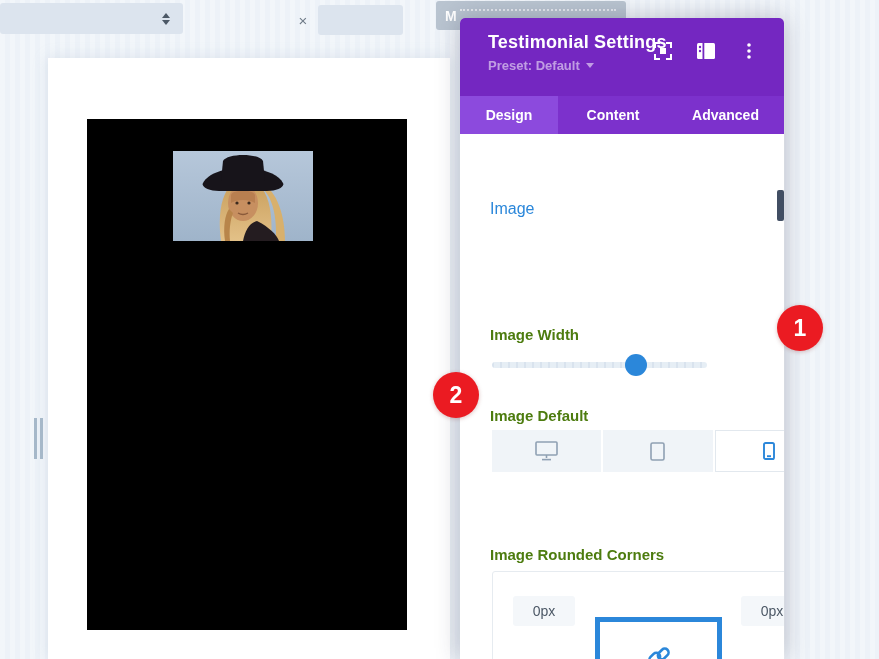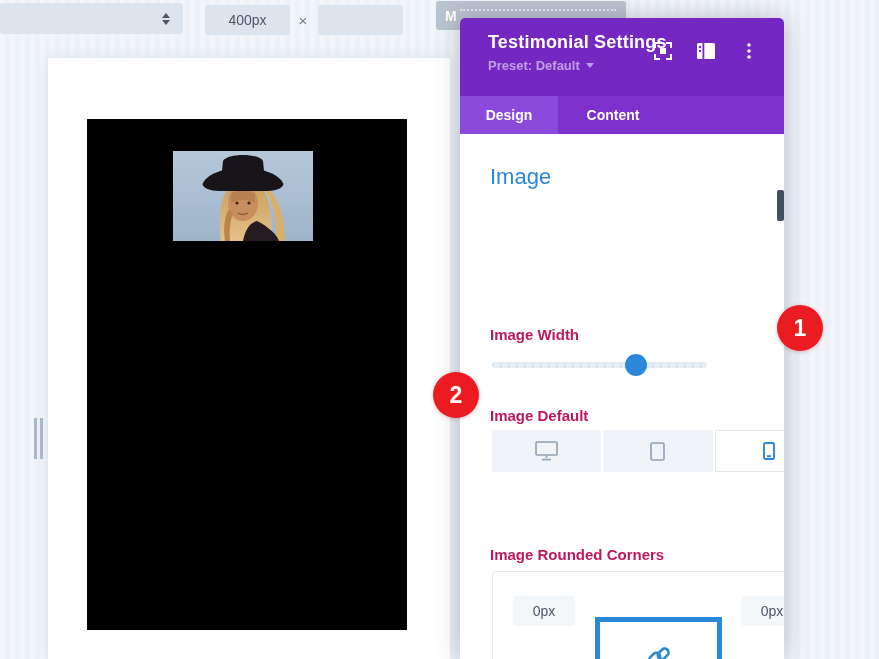--- a/index.html
+++ b/index.html
@@ -88,25 +88,25 @@
 
   .panel-body{
     position:absolute; left:0; top:116px; width:100%; height:525px; background:#fff;
   }
   .scroll-thumb{
     position:absolute; right:0px; top:56px; width:7px; height:31px; background:#414e63; border-radius:2px; cursor:grab;
   }
   .section-heading-row{
     position:absolute; left:30px; top:30px; width:345px; display:flex; justify-content:space-between; align-items:flex-start;
   }
-  .section-heading{ color:#2b87da; font-size:22px; font-weight:500; }
+  .section-heading{ color:#2b87da; font-size:16px; font-weight:500;margin-top:36px; }
   .dots-blue{ display:flex; flex-direction:column; gap:3px; padding-top:6px; cursor:pointer; }
   .dots-blue i{ width:3.5px; height:3.5px; background:#2b87da; border-radius:50%; display:block; }
 
-  .ctl-label{ position:absolute; left:30px; font-size:15px; font-weight:600; color:#be185d; }
+  .ctl-label{ position:absolute; left:30px; font-size:15px; font-weight:600; color:#4d7c0f; }
   .slider-row{ position:absolute; left:32px; width:332px; height:30px; }
   .slider-track{
     position:absolute; left:0; top:12px; width:215px; height:6px; border-radius:3px;
     background:repeating-linear-gradient(90deg,#d9e3ee 0 2px,#e6eef5 2px 8px);
     cursor:pointer;
   }
   .slider-thumb{
     position:absolute; top:-8px; width:22px; height:22px; border-radius:50%; background:#2b87da; cursor:grab;
   }
   .val-input{
@@ -151,21 +151,20 @@
 <body>
 
 <div id="app">
 
   <div class="tb-select">
     <span class="sort-arrows">
         <i class="up"></i>
         <i class="dn"></i>
       </span>
   </div>
-  <input class="tb-input" style="left: 205px;" value="400px">
   <div class="tb-x">×</div>
   <input class="tb-input" style="left: 318px;" value="">
   <div class="tb-ghost-btn">
     <span>M</span>
   </div>
 
   <div class="canvas">
     <div class="module">
       <svg class="portrait" viewBox="0 0 140 90" preserveAspectRatio="none">
         <defs>
@@ -229,20 +228,21 @@
               <circle cx="2" cy="8" r="1.8" fill="#fff"></circle>
               <circle cx="2" cy="14" r="1.8" fill="#fff"></circle>
           </svg>
         </span>
       </div>
     </div>
 
     <div class="tabbar">
       <div class="tab design">Design</div>
       <div class="tab content">Content</div>
+      <div class="tab advanced">Advanced</div>
     </div>
 
     <div class="panel-body">
       <div class="scroll-thumb"></div>
 
       <div class="section-heading-row">
         <span class="section-heading">Image</span>
         <span class="dots-blue">
             <i></i>
             <i></i>

